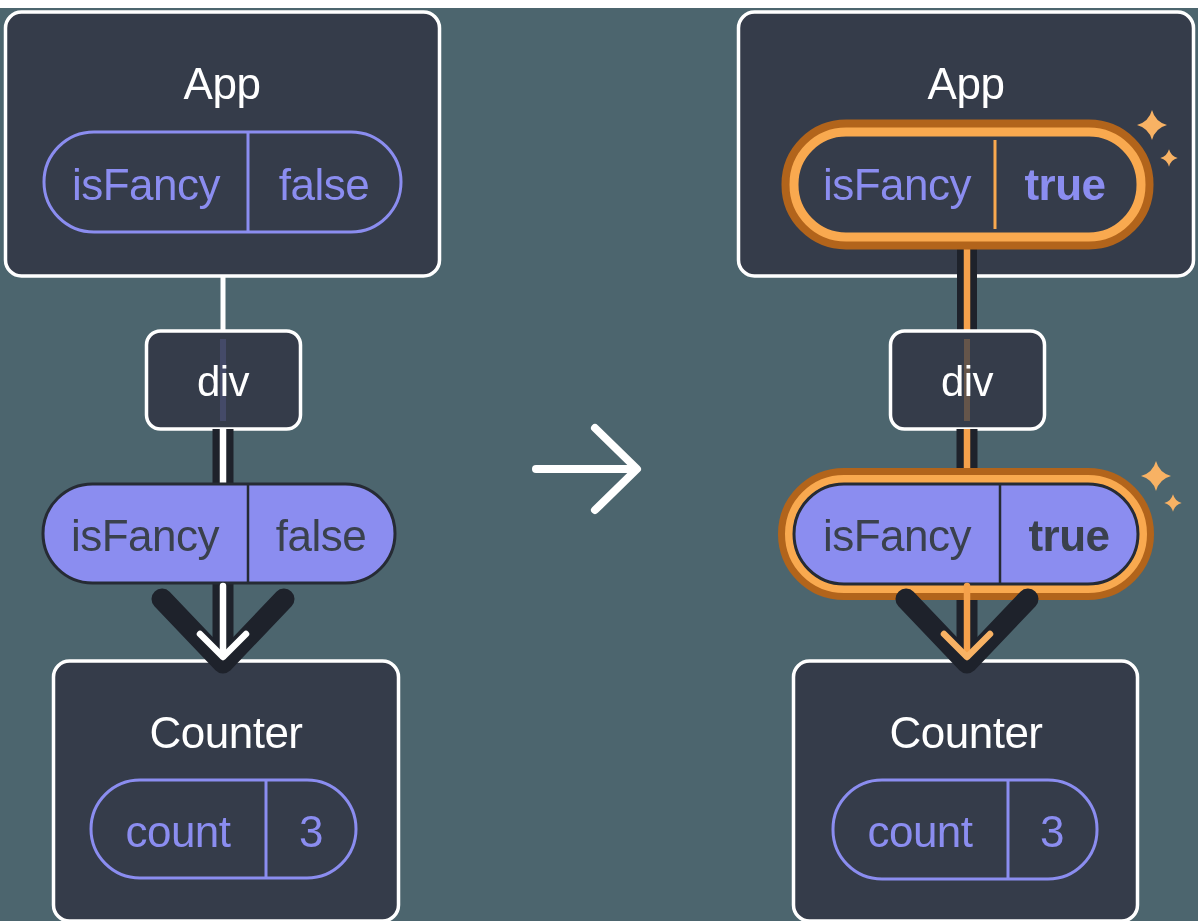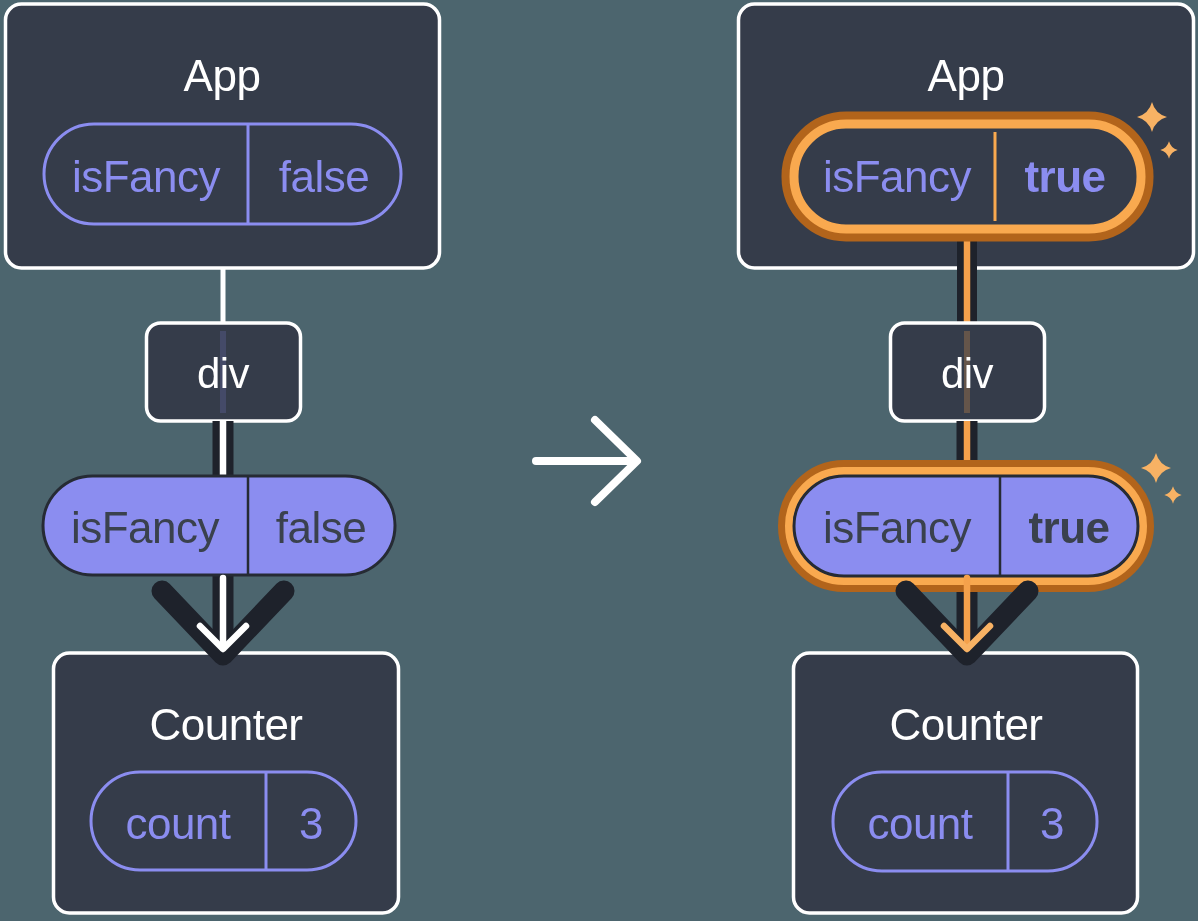--- a/index.html
+++ b/index.html
@@ -3,20 +3,21 @@
 <meta charset="utf-8">
 <style>
   html, body { margin: 0; padding: 0; }
   body { width: 1198px; height: 921px; overflow: hidden; }
   .stage {
     position: relative;
     width: 1198px;
     height: 749px;
     background: #4c656e;
     font-family: "Liberation Sans", sans-serif;
+    margin-top: 8px;
   }
   svg { display: block; }
   text {
     font-family: "Liberation Sans", sans-serif;
     letter-spacing: -0.5px;
   }
   .title-text { font-size: 44px; fill: #ffffff; }
   .div-text   { font-size: 42px; fill: #ffffff; }
   .purple-text { font-size: 44px; fill: #8b8df0; }
   .dark-text   { font-size: 44px; fill: #3a414d; }

